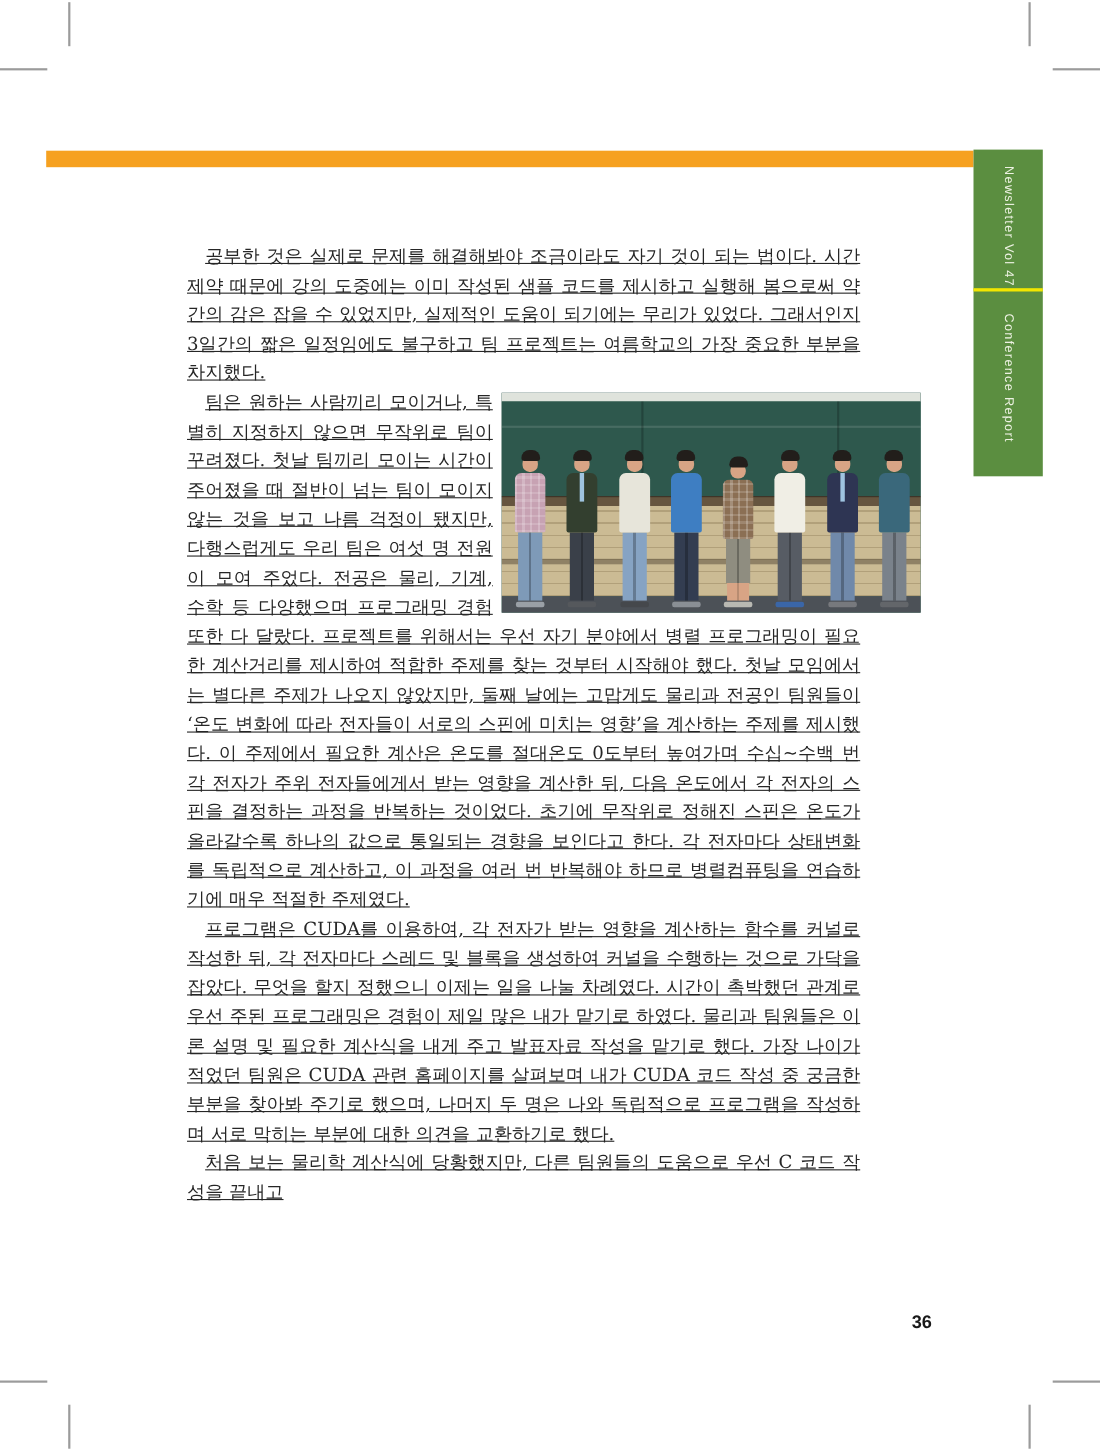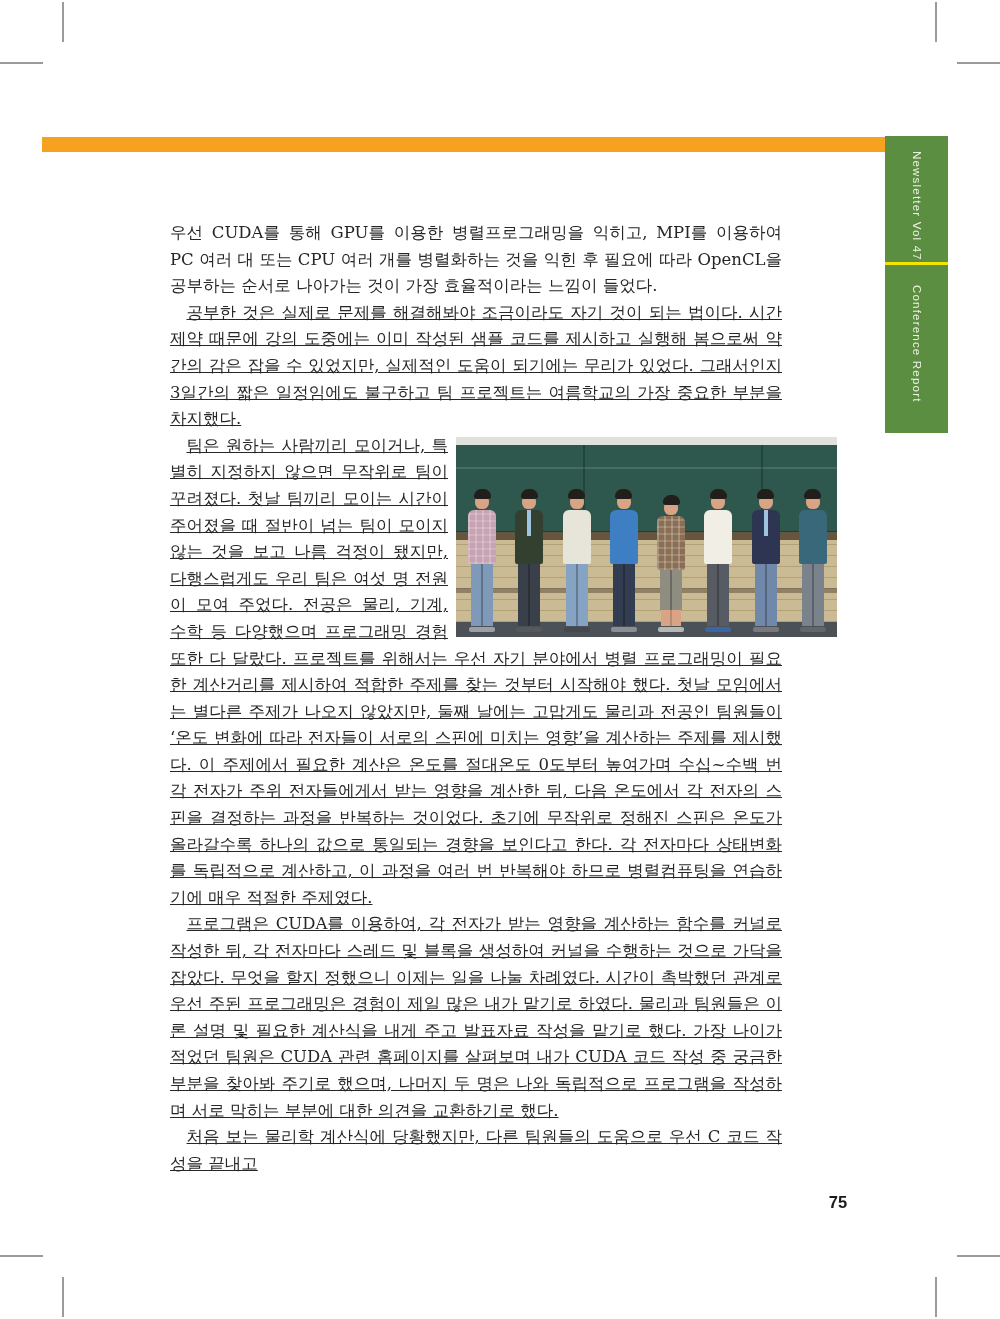--- a/index.html
+++ b/index.html
@@ -76,21 +76,20 @@
     <div class="side-top">
       <span class="vtext">Newsletter Vol 47</span>
     </div>
     <div class="side-divider" style="background-color: rgb(242, 230, 0);"></div>
     <div class="side-bottom">
       <span class="vtext">Conference Report</span>
     </div>
   </div>
 
   <div class="article">
-    <p><span>우선 CUDA를 통해 GPU를 이용한 병렬프로그래밍을 익히고, MPI를 이용하여 PC 여러 대 또는 CPU 여러 개를 병렬화하는 것을 익힌 후 필요에 따라 OpenCL을 공부하는 순서로 나아가는 것이 가장 효율적이라는 느낌이 들었다.</span></p>
     <p class="ind"><span>공부한 것은 실제로 문제를 해결해봐야 조금이라도 자기 것이 되는 법이다. 시간 제약 때문에 강의 도중에는 이미 작성된 샘플 코드를 제시하고 실행해 봄으로써 약간의 감은 잡을 수 있었지만, 실제적인 도움이 되기에는 무리가 있었다. 그래서인지 3일간의 짧은 일정임에도 불구하고 팀 프로젝트는 여름학교의 가장 중요한 부분을 차지했다.</span></p>
     <p class="ind"><span class="photo-spacer">
           <span class="photo" style="background-color: rgb(46, 88, 77);">
         <span class="wall-top"></span>
         <span class="chalkboard" style="background-color: rgb(46, 88, 77);">
           <span class="board-seam-h"></span>
           <span class="board-seam-v1"></span>
           <span class="board-seam-v2"></span>
         </span>
         <span class="chalk-tray"></span>
@@ -160,15 +159,15 @@
                 <span class="legs" style="background-color:#7a828b"></span>
                 <span class="shoes" style="background-color:#63666a"></span>
               </span>
             </span>
       </span>
         </span><span>팀은 원하는 사람끼리 모이거나, 특별히 지정하지 않으면 무작위로 팀이 꾸려졌다. 첫날 팀끼리 모이는 시간이 주어졌을 때 절반이 넘는 팀이 모이지 않는 것을 보고 나름 걱정이 됐지만, 다행스럽게도 우리 팀은 여섯 명 전원이 모여 주었다. 전공은 물리, 기계, 수학 등 다양했으며 프로그래밍 경험 또한 다 달랐다. 프로젝트를 위해서는 우선 자기 분야에서 병렬 프로그래밍이 필요한 계산거리를 제시하여 적합한 주제를 찾는 것부터 시작해야 했다. 첫날 모임에서는 별다른 주제가 나오지 않았지만, 둘째 날에는 고맙게도 물리과 전공인 팀원들이 ‘온도 변화에 따라 전자들이 서로의 스핀에 미치는 영향’을 계산하는 주제를 제시했다. 이 주제에서 필요한 계산은 온도를 절대온도 0도부터 높여가며 수십~수백 번 각 전자가 주위 전자들에게서 받는 영향을 계산한 뒤, 다음 온도에서 각 전자의 스핀을 결정하는 과정을 반복하는 것이었다. 초기에 무작위로 정해진 스핀은 온도가 올라갈수록 하나의 값으로 통일되는 경향을 보인다고 한다. 각 전자마다 상태변화를 독립적으로 계산하고, 이 과정을 여러 번 반복해야 하므로 병렬컴퓨팅을 연습하기에 매우 적절한 주제였다.</span></p>
     <p class="ind"><span>프로그램은 CUDA를 이용하여, 각 전자가 받는 영향을 계산하는 함수를 커널로 작성한 뒤, 각 전자마다 스레드 및 블록을 생성하여 커널을 수행하는 것으로 가닥을 잡았다. 무엇을 할지 정했으니 이제는 일을 나눌 차례였다. 시간이 촉박했던 관계로 우선 주된 프로그래밍은 경험이 제일 많은 내가 맡기로 하였다. 물리과 팀원들은 이론 설명 및 필요한 계산식을 내게 주고 발표자료 작성을 맡기로 했다. 가장 나이가 적었던 팀원은 CUDA 관련 홈페이지를 살펴보며 내가 CUDA 코드 작성 중 궁금한 부분을 찾아봐 주기로 했으며, 나머지 두 명은 나와 독립적으로 프로그램을 작성하며 서로 막히는 부분에 대한 의견을 교환하기로 했다.</span></p>
     <p class="ind"><span>처음 보는 물리학 계산식에 당황했지만, 다른 팀원들의 도움으로 우선 C 코드 작성을 끝내고</span></p>
   </div>
 
-  <div class="page-num">75</div>
+  <div class="page-num">36</div>
 
 </div>
 
 </body></html>

